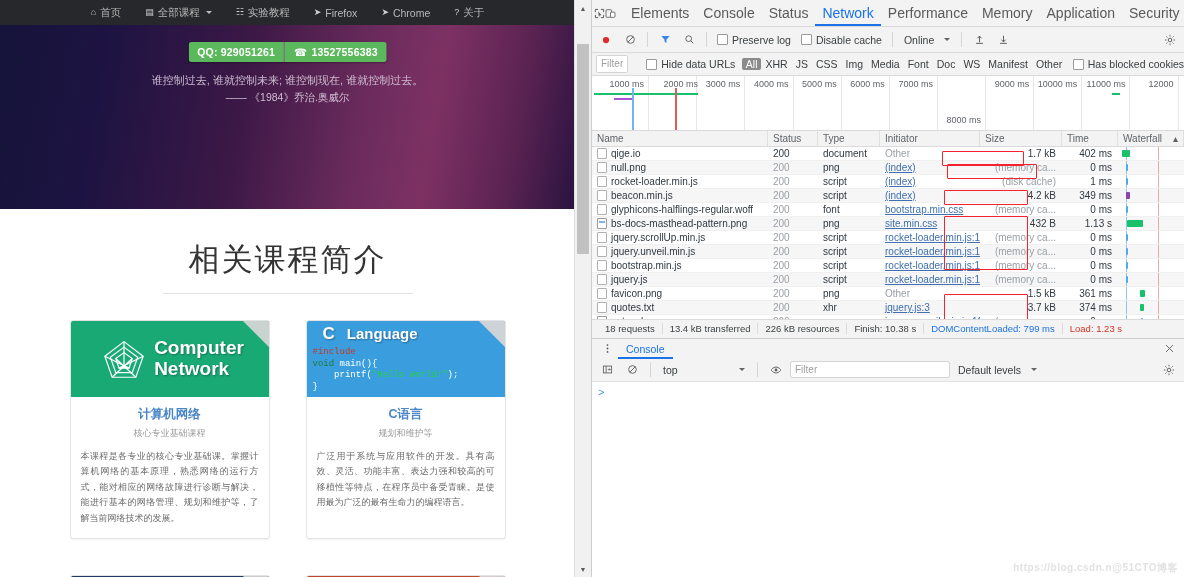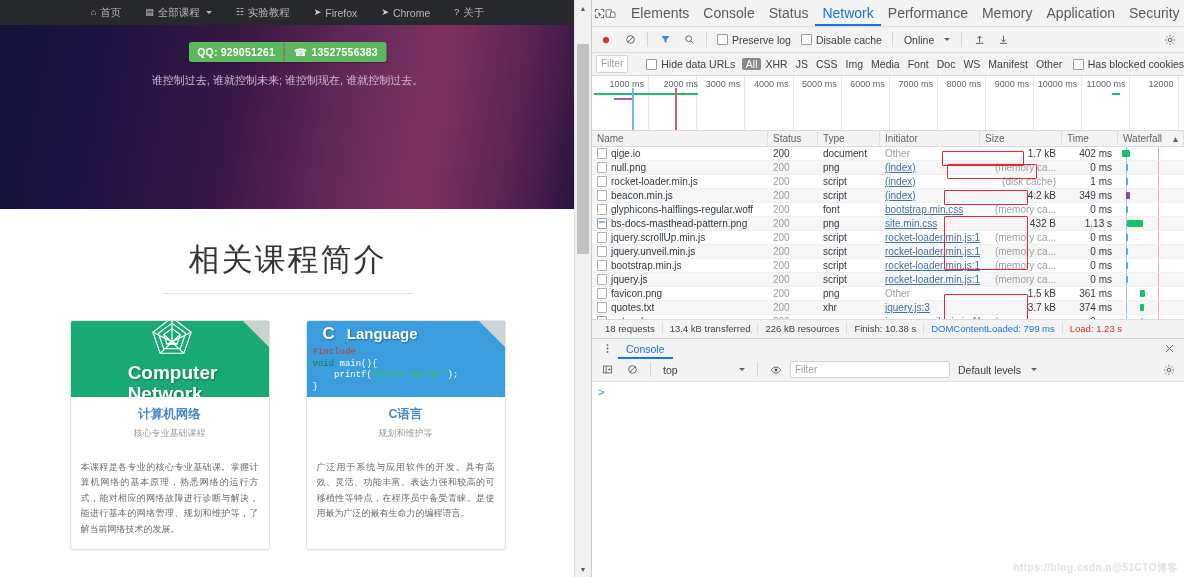--- a/index.html
+++ b/index.html
@@ -33,33 +33,33 @@
   .sec-rule{width:250px;height:1px;background:#e2e2e2;margin:0 auto 26px;}
 
   .cards{display:flex;flex-wrap:wrap;gap:36px;justify-content:center;padding:0 40px;}
   .card{width:198px;border:1px solid #e3e3e3;border-radius:3px;background:#fff;box-shadow:0 1px 1px rgba(0,0,0,.05);overflow:hidden;cursor:pointer;}
   .thumb{height:76px;position:relative;overflow:hidden;display:flex;align-items:center;justify-content:center;}
   .fold{position:absolute;top:0;right:0;width:0;height:0;border-top:26px solid rgba(200,200,200,.92);border-left:26px solid transparent;}
   .fold2{position:absolute;top:0;right:0;width:0;height:0;border-top:26px solid rgba(255,255,255,.55);border-left:26px solid transparent;}
 
   .t-net{background:#19a974;}
   .t-net .ttxt{color:#fff;font-size:19px;font-weight:bold;line-height:1.08;text-shadow:1px 1px 2px rgba(0,0,0,.3);text-align:left;}
-  .net-inner{display:flex;align-items:center;gap:7px;padding-left:6px;flex-direction:column;}
+  .net-inner{display:flex;align-items:center;gap:7px;padding-left:6px;}
   .t-c{background:#3a9ede;position:relative;}
   .t-c .chead{color:#fff;text-shadow:1px 1px 2px rgba(0,0,0,.35);font-weight:bold;position:absolute;top:3px;left:16px;font-size:17px;}
   .t-c .chead .lang{font-size:15px;margin-left:12px;font-weight:bold;}
   .code{position:absolute;top:26px;left:6px;font-family:"Liberation Mono","DejaVu Sans Mono",monospace;font-size:9px;line-height:1.28;color:#fff;text-align:left;}
   .code .k{color:#c0392b;}.code .g{color:#1f7a3d;}.code .s{color:#27d045;}
   .t-linux{background:#1f3a66;}
   .t-web{background:#c1462c;}
   .t-linux .ttxt,.t-web .ttxt{color:#fff;font-weight:bold;text-shadow:1px 1px 2px rgba(0,0,0,.35);line-height:1.1;}
 
   .card-body{padding:9px 10px 12px;text-align:center;}
   .card-title{color:#4a86c8;font-size:12.5px;font-weight:bold;margin-bottom:4px;}
-  .card-sub{color:#9a9a9a;font-size:9px;margin-bottom:20px;}
+  .card-sub{color:#9a9a9a;font-size:9px;margin-bottom:9px;}
   .card-desc{color:#6b6b6b;font-size:9px;line-height:1.72;text-align:justify;}
 
   .pg-scrollbar{position:absolute;top:0;right:0;width:16px;height:577px;background:#f1f1f1;border-left:1px solid #e0e0e0;}
   .pg-thumb{position:absolute;top:44px;left:2px;width:12px;height:210px;background:#c1c1c1;border-radius:1px;}
   .pg-arrow{position:absolute;left:0;width:16px;height:16px;color:#5a5a5a;font-size:7px;display:flex;align-items:center;justify-content:center;}
 
   
   .devtools{width:592px;height:577px;background:#fff;border-left:1px solid #cdcdcd;display:flex;flex-direction:column;
             font-size:10.5px;color:#303942;}
   .dt-tabbar{height:26px;display:flex;align-items:center;border-bottom:1px solid #dadada;background:#f3f3f3;padding:0 2px;}
@@ -170,20 +170,21 @@
         <div class="contact">
           <span>QQ: 929051261</span>
           <span class="sep"></span>
           <span>
               <b>☎</b>
               <i style="font-style:normal">13527556383</i>
             </span>
         </div>
         <div class="quote">
           <div class="l1">谁控制过去, 谁就控制未来; 谁控制现在, 谁就控制过去。</div>
+          <div class="l3">—— 《1984》乔治.奥威尔</div>
         </div>
       </div>
 
       <div class="section">
         <div class="sec-title">相关课程简介</div>
         <div class="sec-rule"></div>
         <div class="cards" id="cards">
             <div class="card">
               <div class="thumb t-net">
                 <div class="net-inner">
@@ -418,21 +419,21 @@
         <div class="ovlabel" style="left: 152.39px;">3000 ms</div>
         <div class="ovl" style="left: 200.52px;"></div>
         <div class="ovlabel" style="left: 200.52px;">4000 ms</div>
         <div class="ovl" style="left: 248.65px;"></div>
         <div class="ovlabel" style="left: 248.65px;">5000 ms</div>
         <div class="ovl" style="left: 296.78px;"></div>
         <div class="ovlabel" style="left: 296.78px;">6000 ms</div>
         <div class="ovl" style="left: 344.911px;"></div>
         <div class="ovlabel" style="left: 344.911px;">7000 ms</div>
         <div class="ovl" style="left: 393.041px;"></div>
-        <div class="ovlabel" style="left: 393.041px;">8000 ms</div>
+        <div class="ovlabel" style="left: 393.041px; margin-top: 36px;">8000 ms</div>
         <div class="ovl" style="left: 441.171px;"></div>
         <div class="ovlabel" style="left: 441.171px;">9000 ms</div>
         <div class="ovl" style="left: 489.301px;"></div>
         <div class="ovlabel" style="left: 489.301px;">10000 ms</div>
         <div class="ovl" style="left: 537.431px;"></div>
         <div class="ovlabel" style="left: 537.431px;">11000 ms</div>
         <div class="ovl" style="left: 585.561px;"></div>
         <div class="ovlabel" style="left: 585.561px;">12000</div>
         <div class="ovbar" style="left: 2px; width: 104px; top: 17px;"></div>
         <div class="ovbar2" style="left: 22px; width: 20px; top: 22px;"></div>

